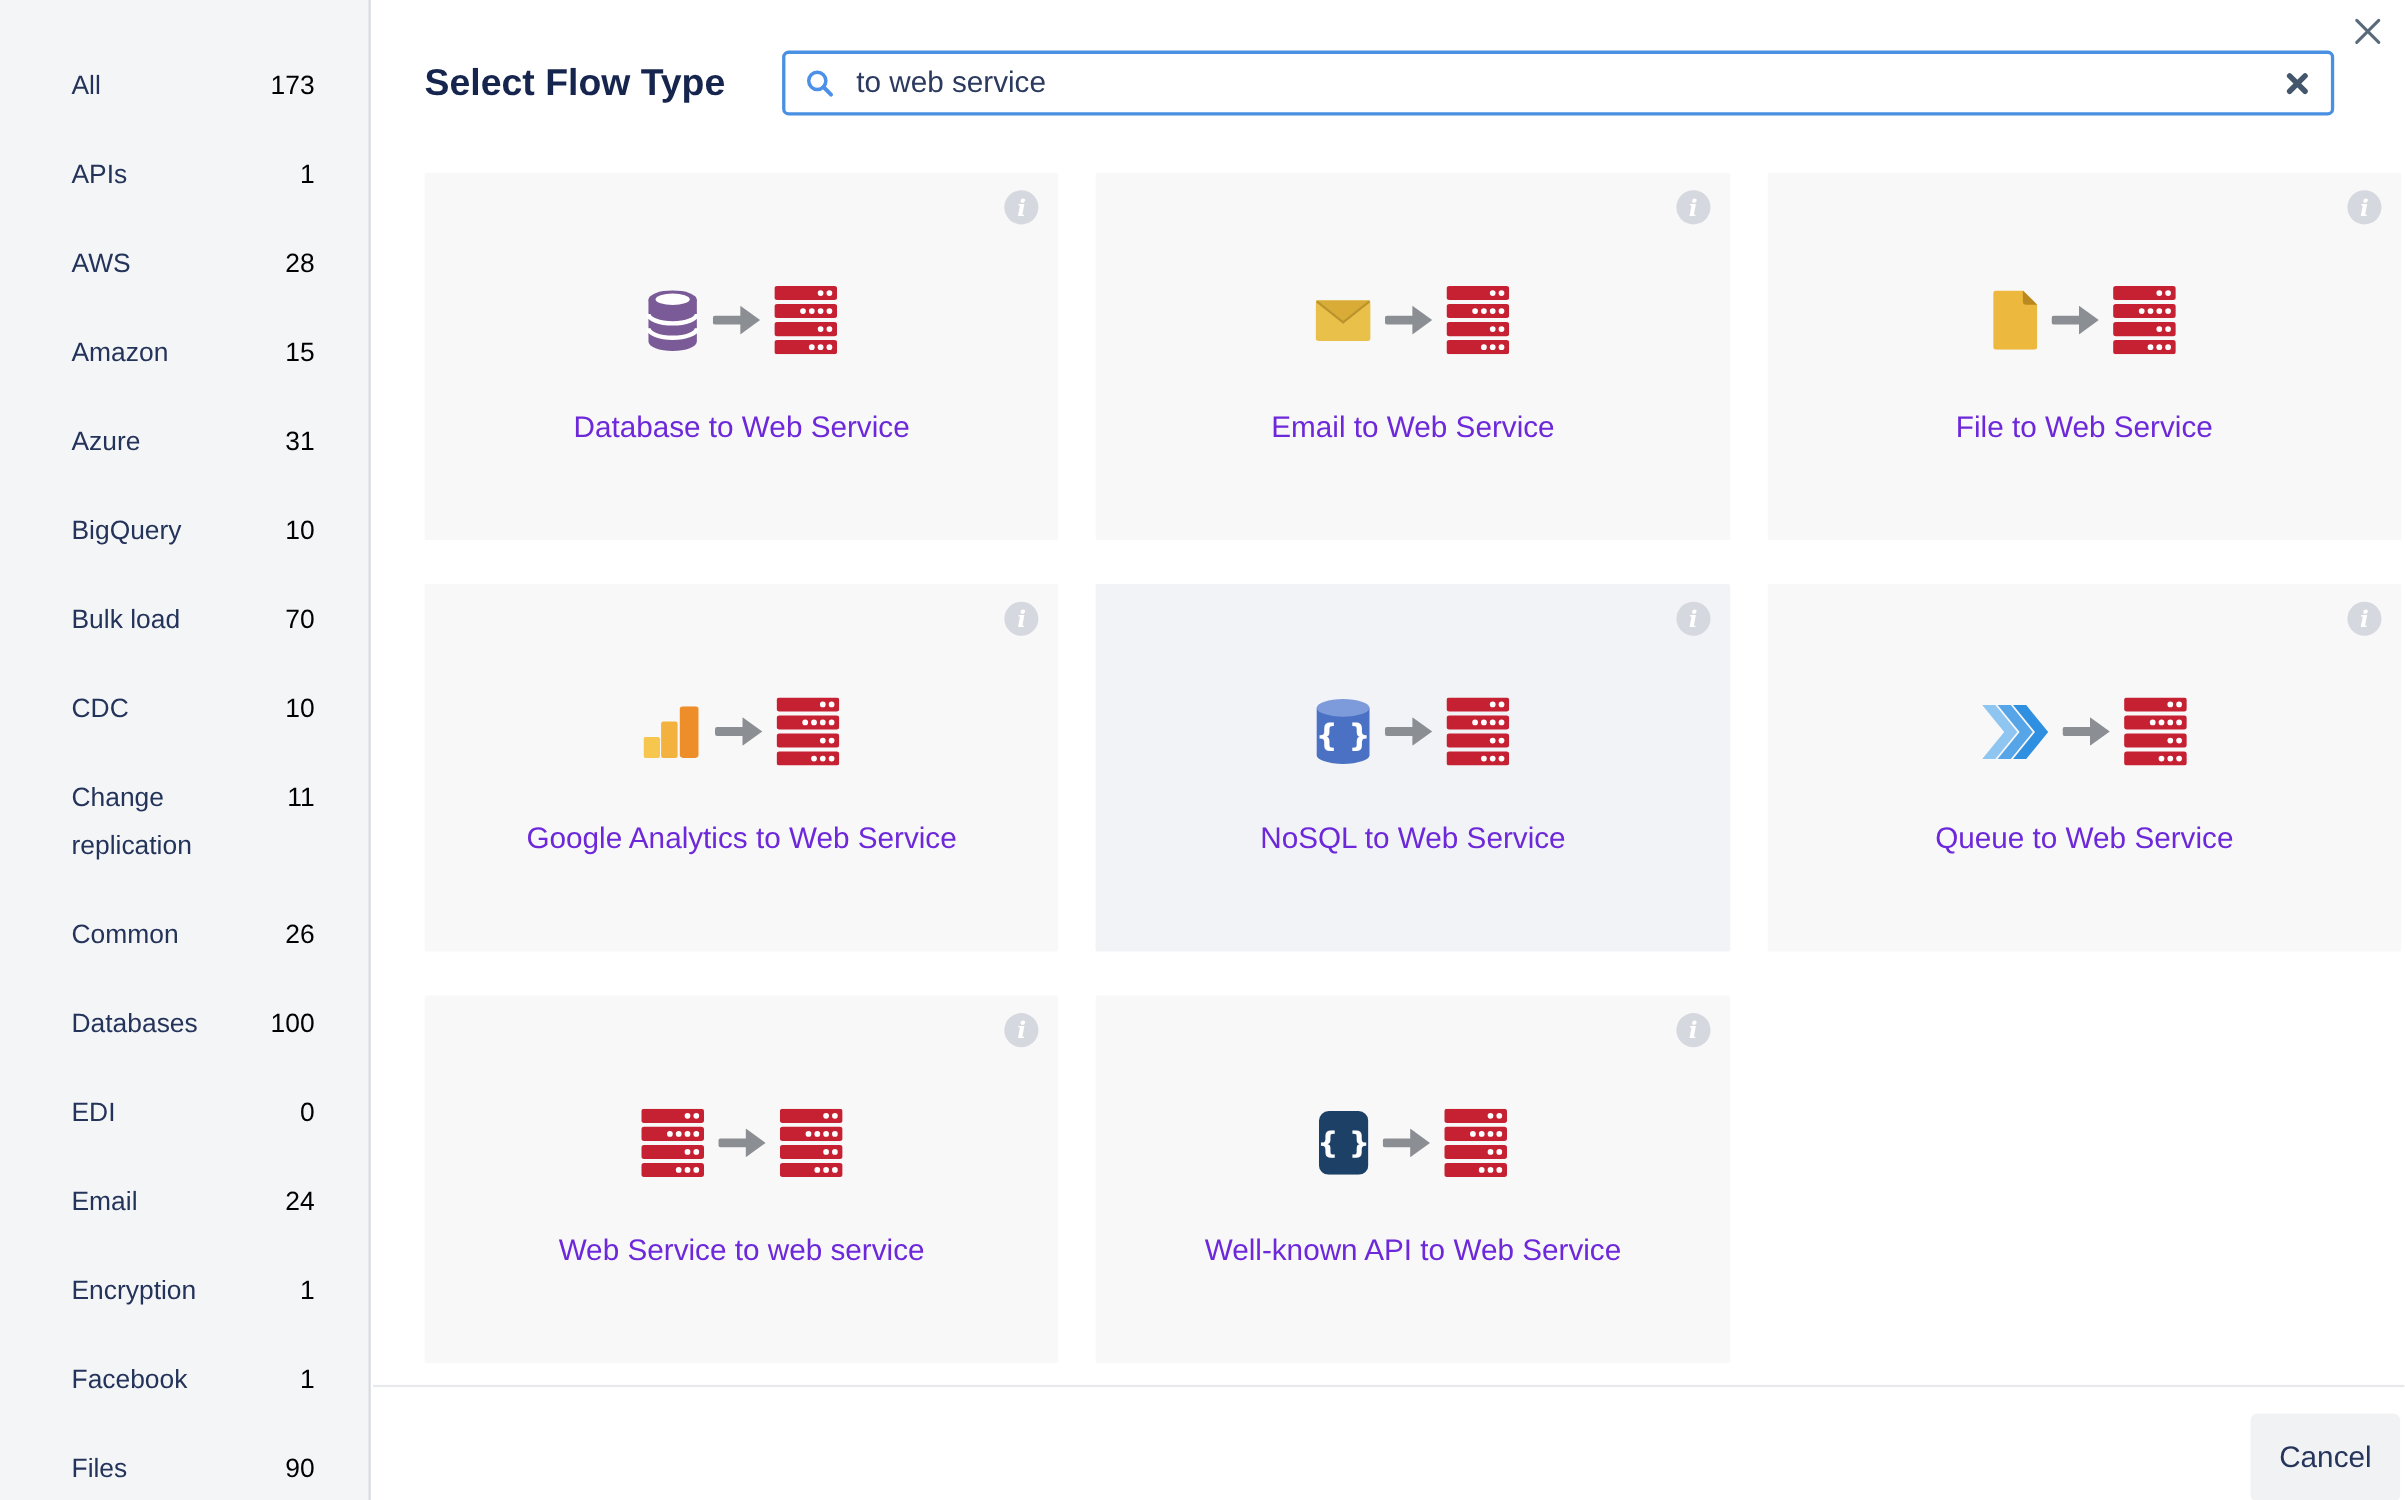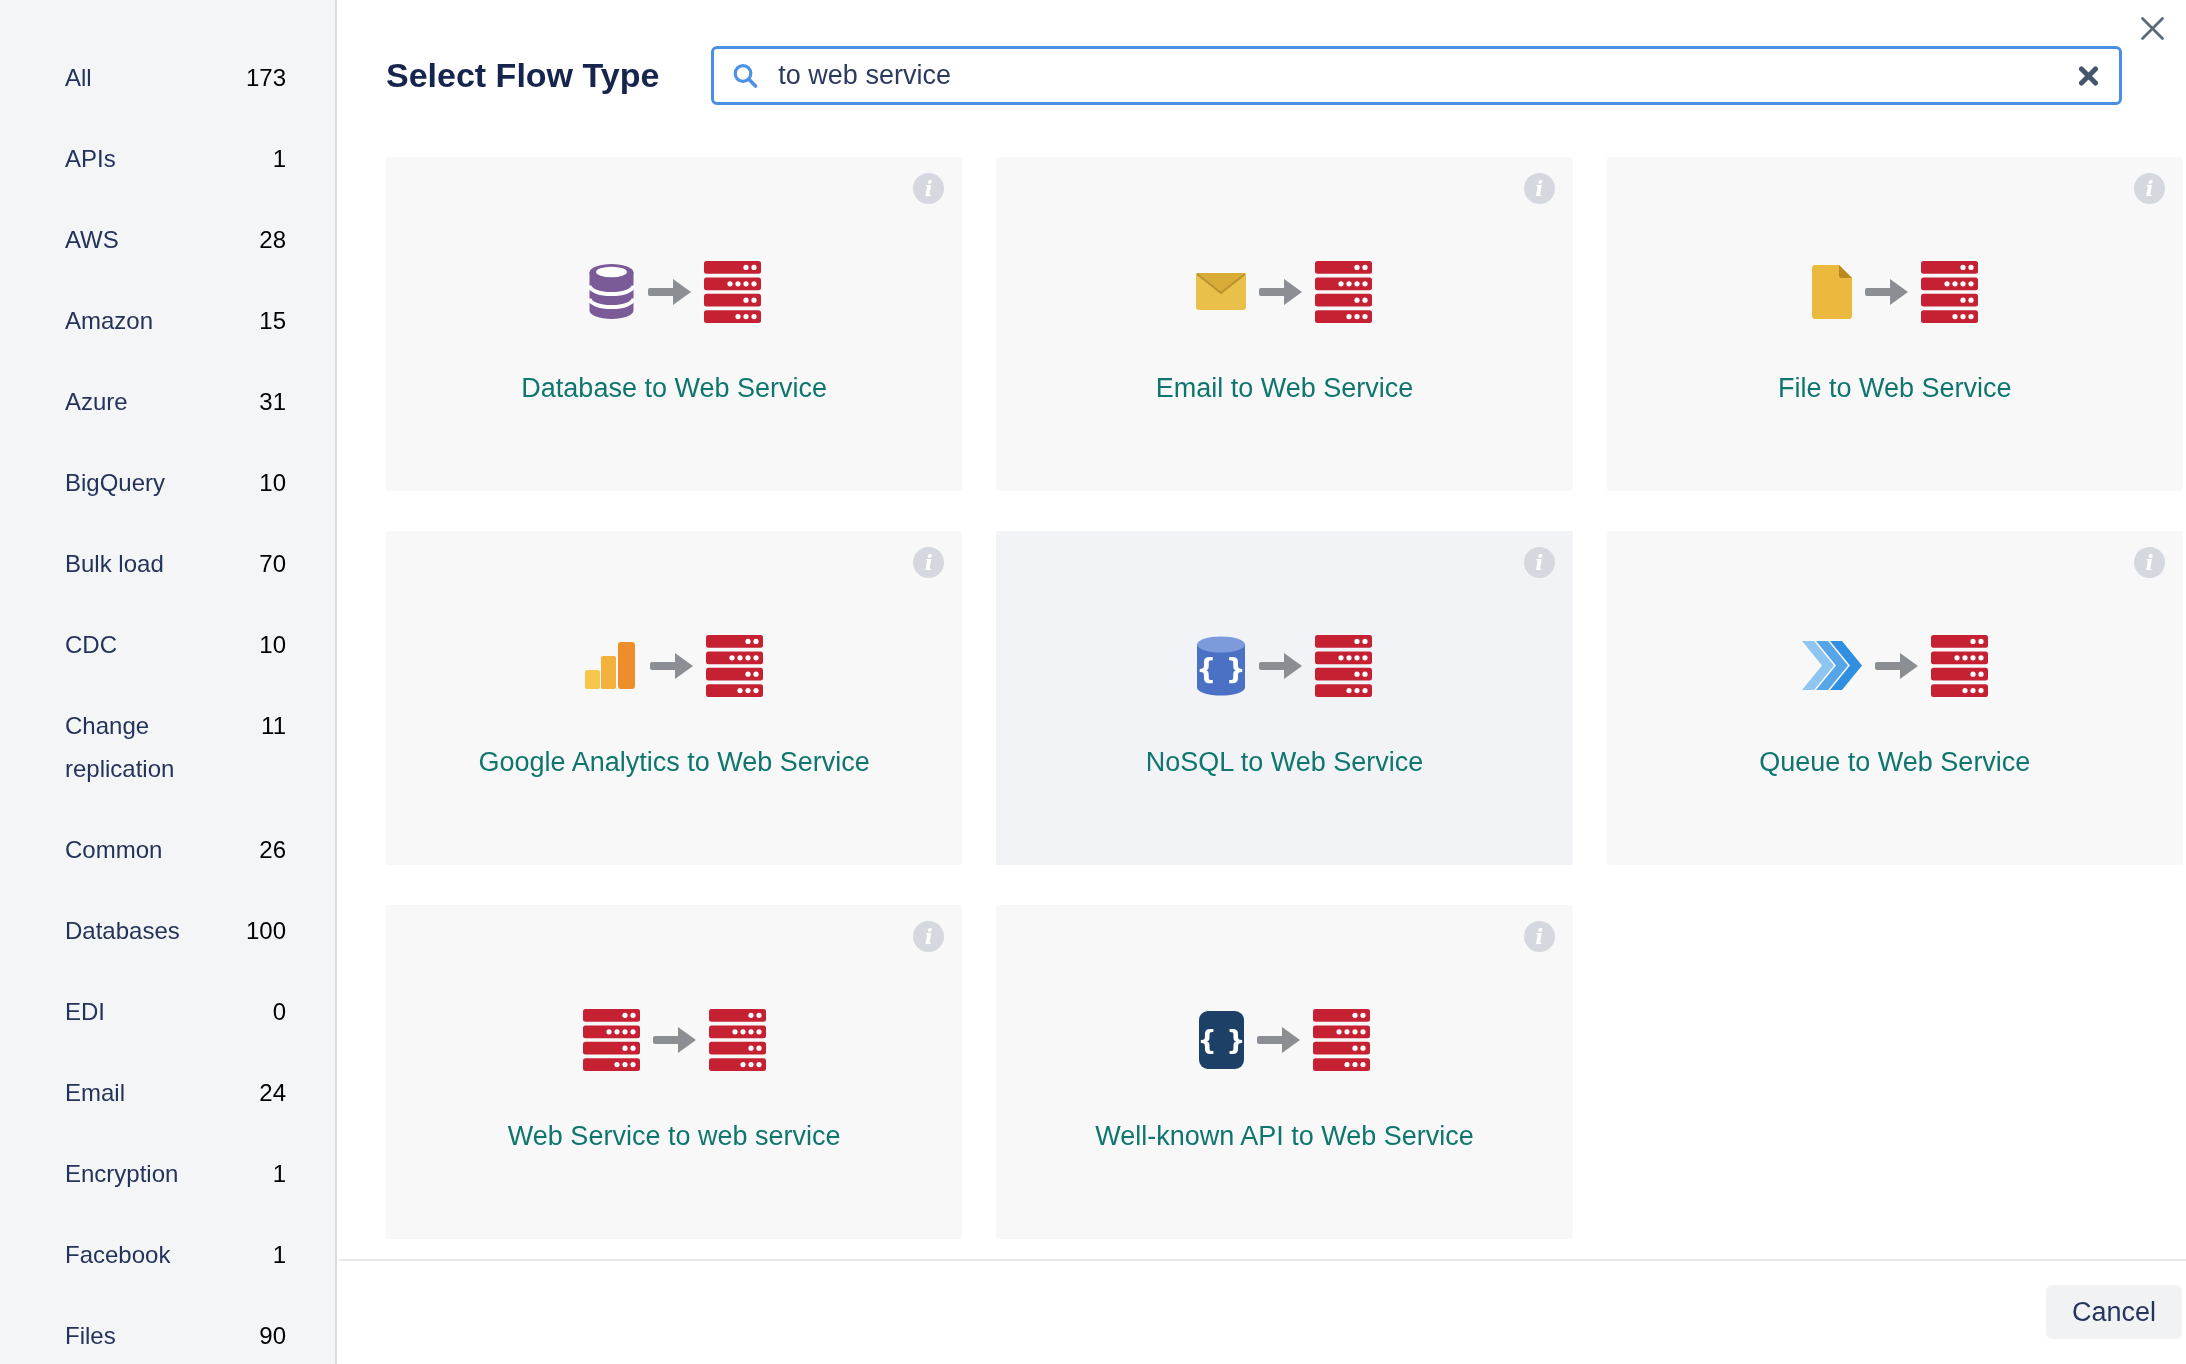--- a/index.html
+++ b/index.html
@@ -80,33 +80,33 @@
   .card.highlighted { background: #f2f3f6; }
   .info {
     position: absolute; top: 16px; right: 18px;
     width: 31px; height: 31px; border-radius: 50%;
     background: #d6d8df; color: #ffffff;
     font-family: "DejaVu Serif", serif; font-weight: bold; font-style: italic;
     font-size: 21px; line-height: 31px; text-align: center;
     cursor: pointer;
   }
   .icon-row { display: flex; align-items: center; gap: 13px; height: 66px; }
-  .card-label { margin-top: 46px; font-size: 27px; color: #0f766e; text-align: center; }
+  .card-label { margin-top: 46px; font-size: 27px; color: #6d28d9; text-align: center; }
 
   
   .footer {
     position: absolute; left: 0; right: 0; bottom: 0;
     height: 105px;
     background: #fff;
     border-top: 2px solid #e8e9ec;
     display: flex; justify-content: flex-end; align-items: flex-start;
     padding: 24px 4px 0 0;
   }
   .cancel-btn {
-    min-width: 136px; height: 54px;
+    min-width: 136px; height: 80px;
     background: #f1f2f4; border: none; border-radius: 6px;
     font-family: inherit; font-size: 27px; color: #26355c;
     cursor: pointer; padding: 0 26px;
   }
 </style>
 </head>
 <body>
 
 <aside class="sidebar">
   <div>

